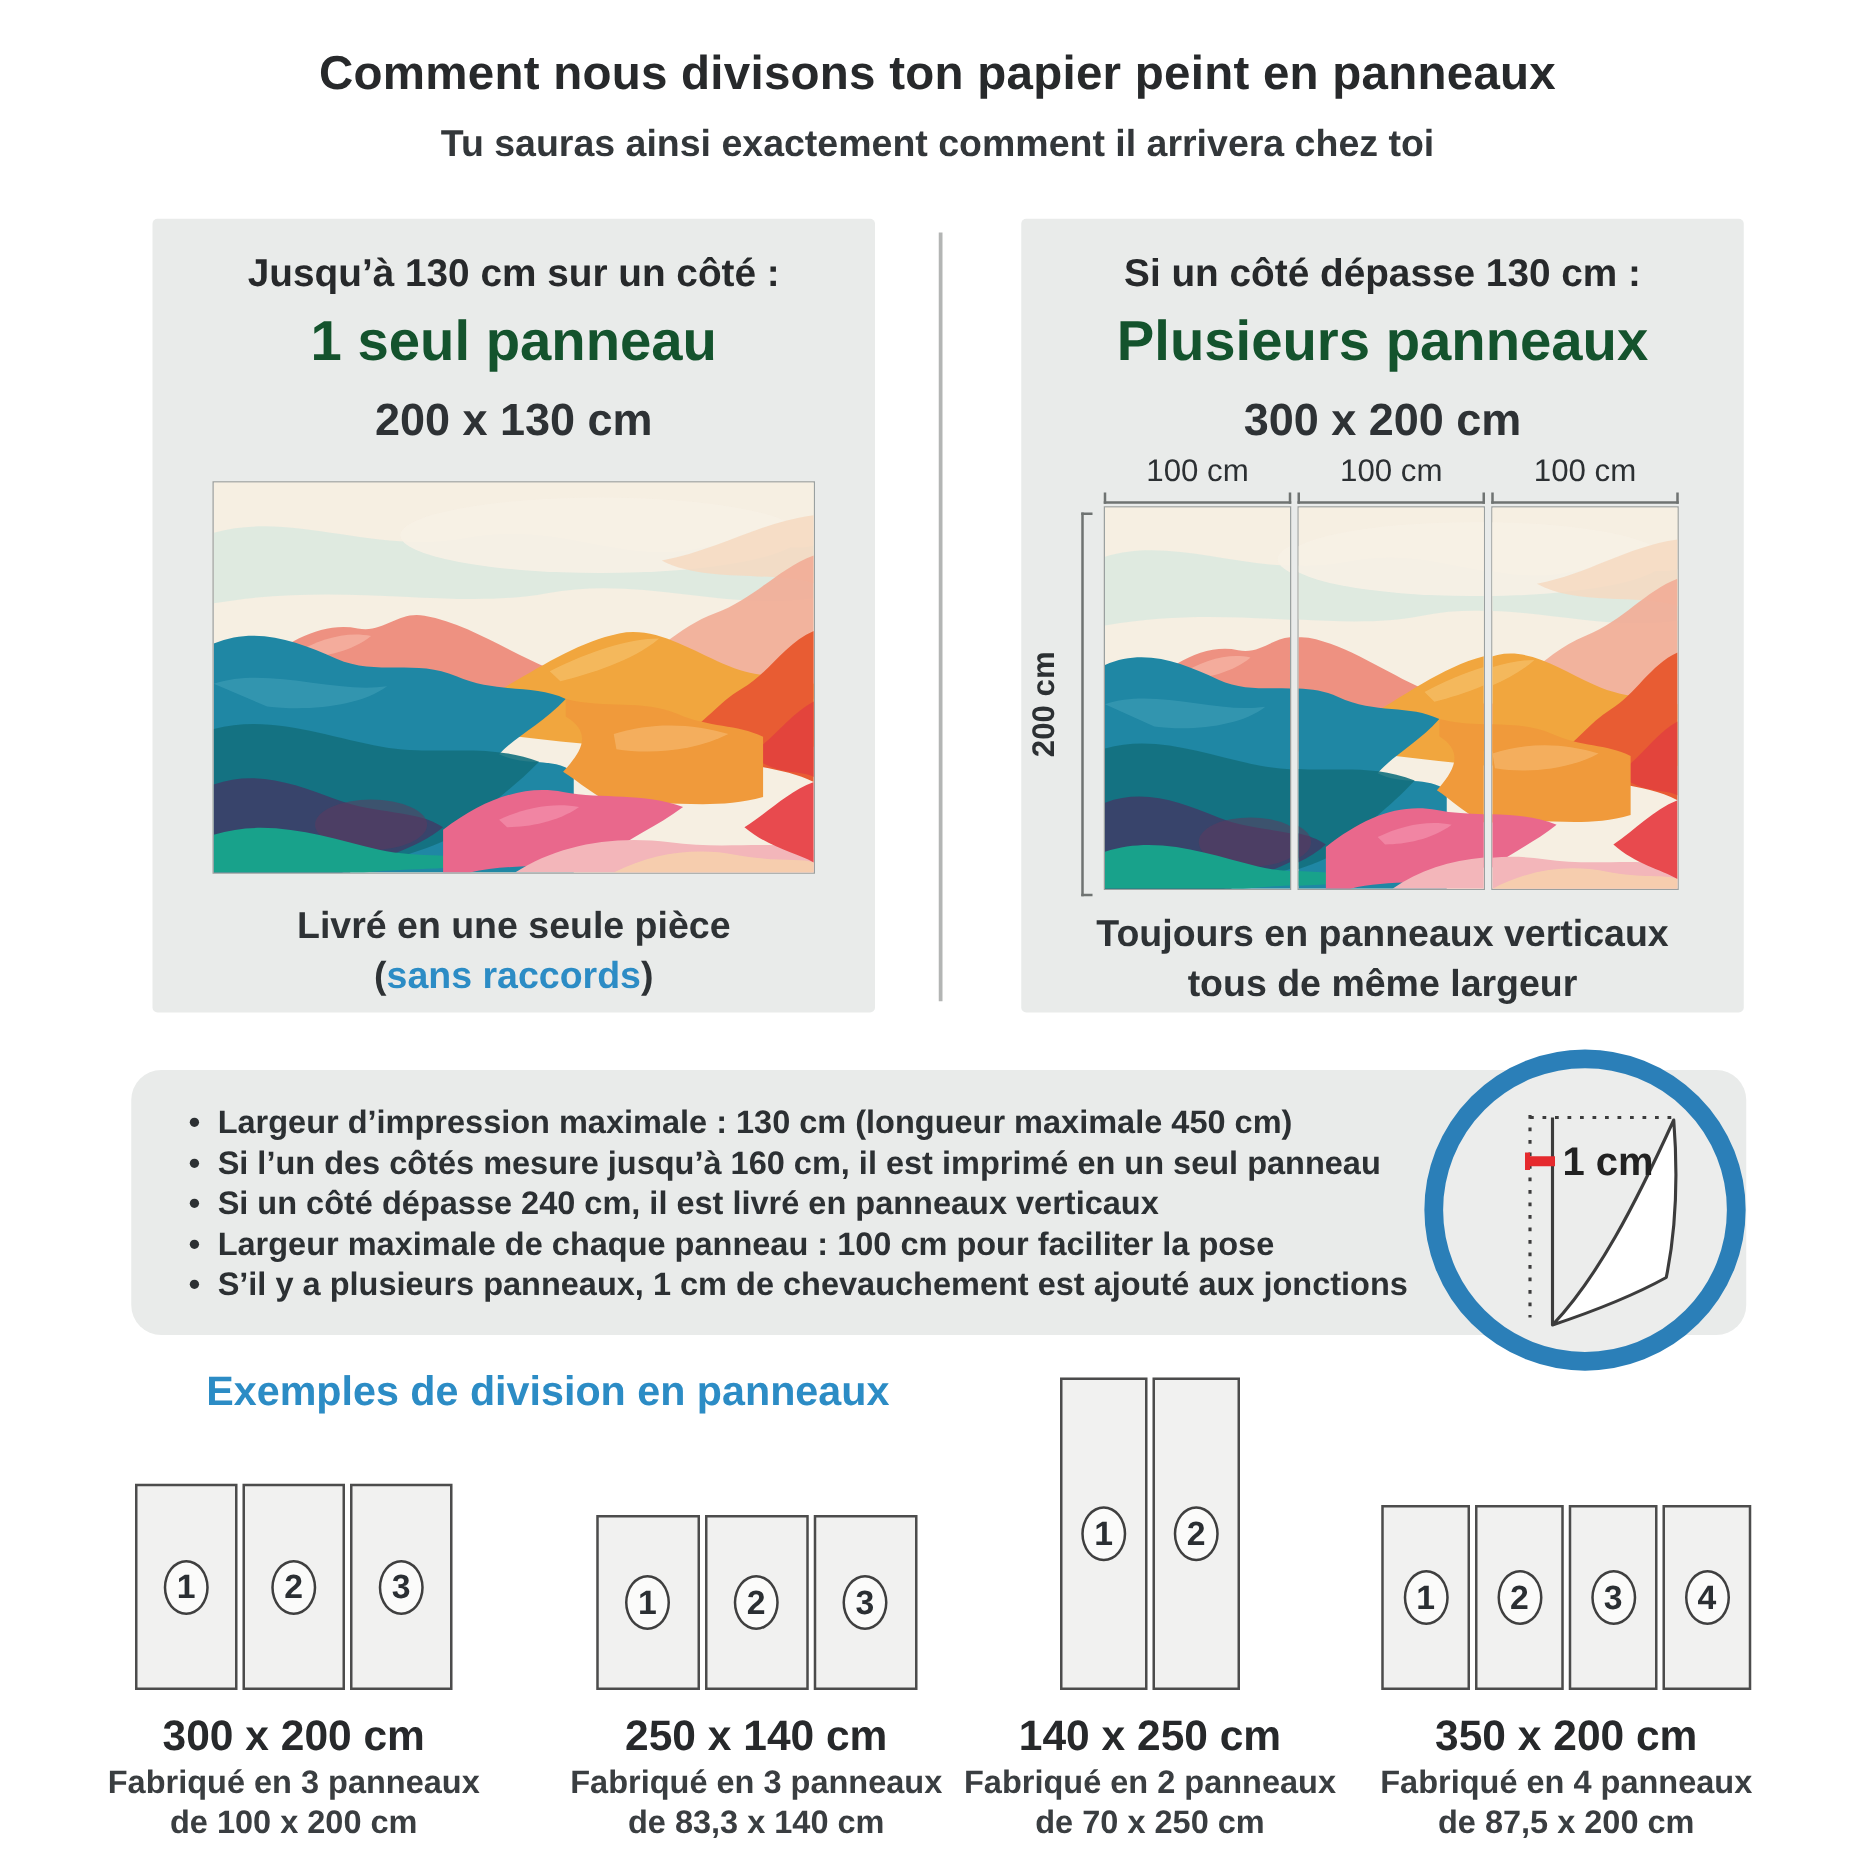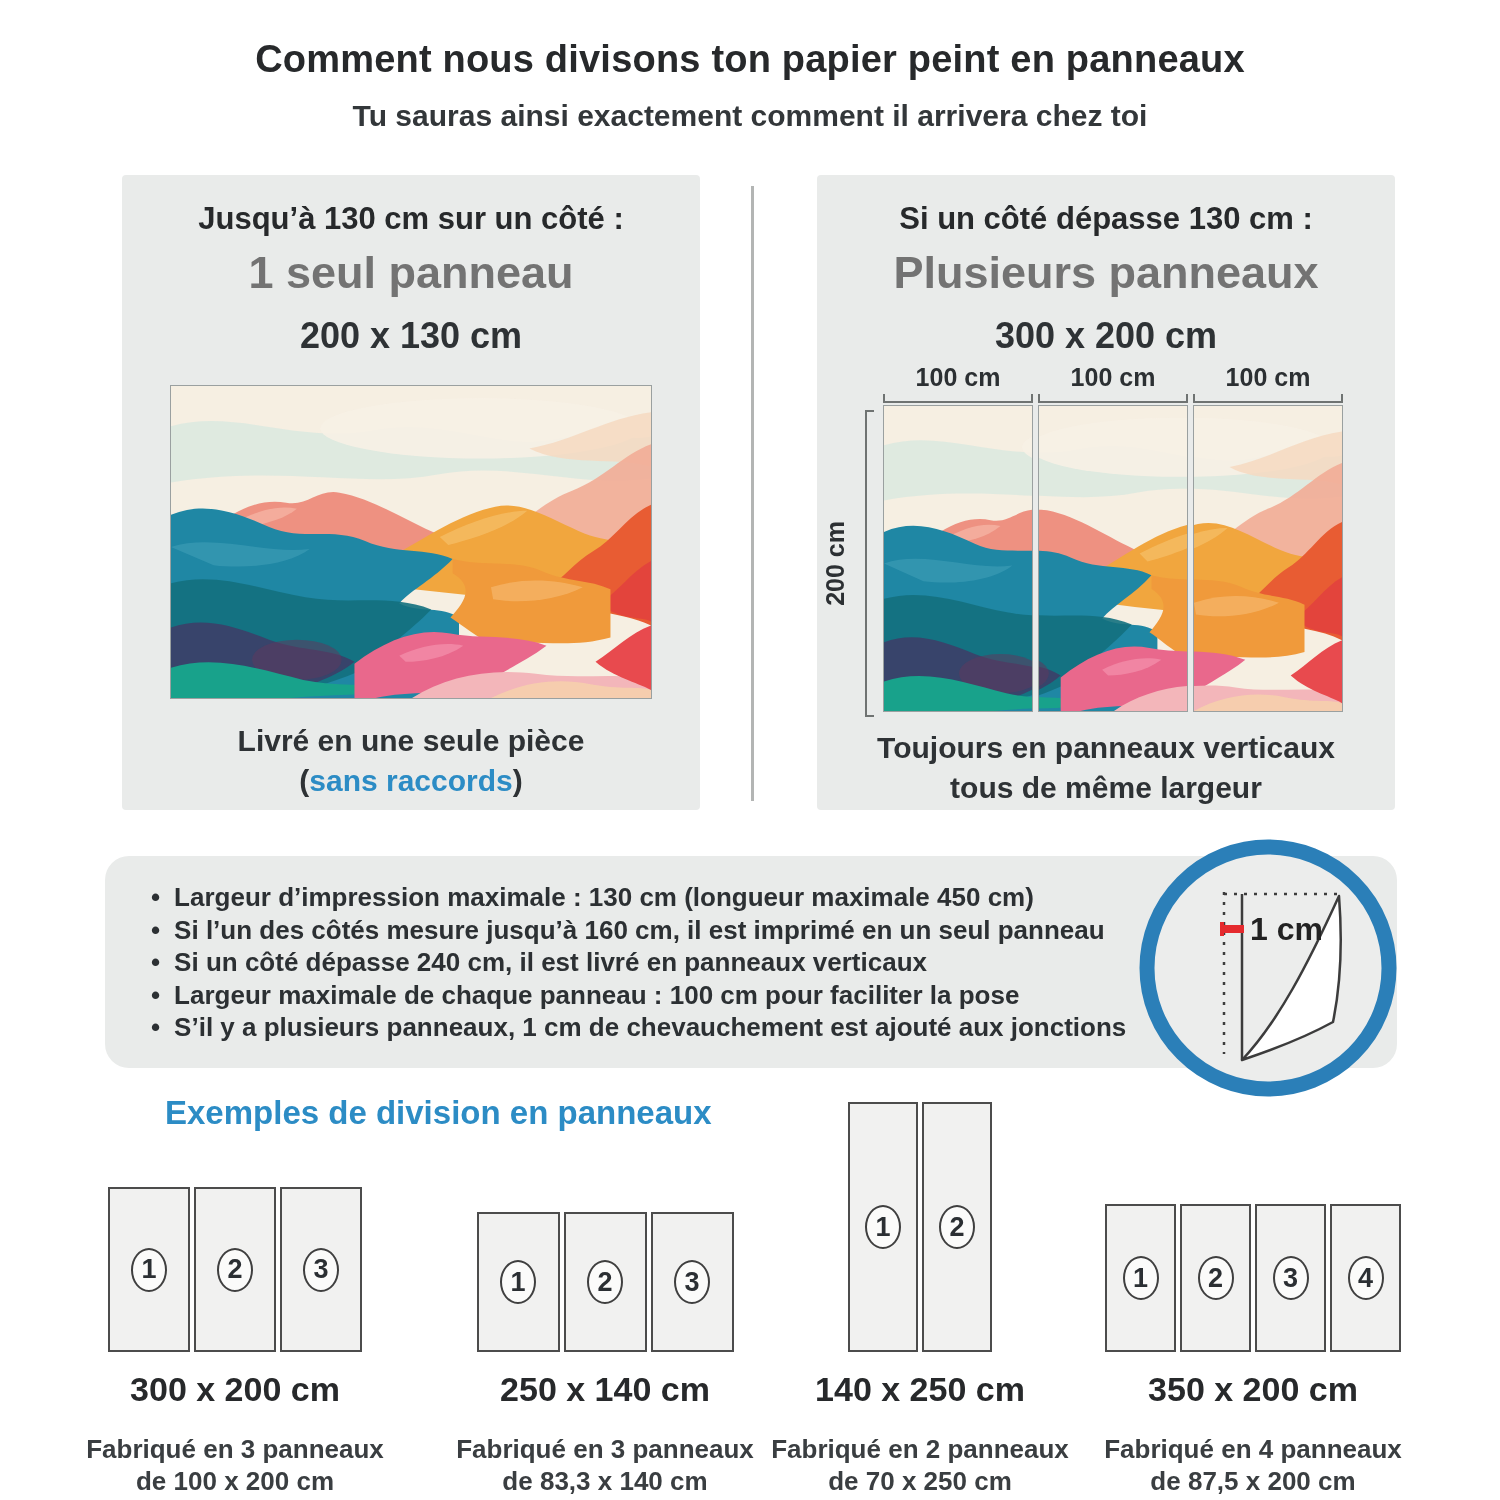--- a/index.html
+++ b/index.html
@@ -21,37 +21,37 @@
     background:#e9ebea; border-radius:4px; text-align:center;
   }
   .card-left  { left:122px; }
   .card-right { left:817px; }
   .cards-divider {
     position:absolute; left:751px; top:186px; width:3px; height:615px; background:#b3b5b4;
   }
   .card .cond   { margin-top:26px; font-size:31px; font-weight:800; color:#27292b; }
   .card .result { margin-top:10px; font-size:45px; font-weight:800; }
   .card .size   { margin-top:16px; font-size:36px; font-weight:800; color:#2e3235; }
-  .accent { color:#737373; }
+  .accent { color:#14532d; }
 
   .art-frame {
     margin:28px auto 0 auto; width:482px; height:314px;
     border:1px solid #9aa0a0; background:#f6efe2; line-height:0;
   }
   .art-frame svg { width:480px; height:312px; }
 
   .card-caption { margin-top:22px; font-size:30px; font-weight:600; color:#2e3235; line-height:1.32; }
   .card-caption .bold-blue { font-weight:800; color:#2c8cc5; }
   .card-caption .paren { font-weight:800; color:#2e3235; }
 
   
   .measure-area { position:relative; width:470px; margin:6px 0 0 66px; text-align:left; }
   .top-measures { display:flex; gap:5px; }
   .m-col { width:150px; }
-  .m-col .wlabel { display:block; text-align:center; font-size:25px; font-weight:700; color:#2c3033; }
+  .m-col .wlabel { display:block; text-align:center; font-size:25px; font-weight:400; color:#2c3033; }
   .hbracket {
     height:9px; margin-top:2px;
     border-bottom:2px solid #6f7372; border-left:2px solid #6f7372; border-right:2px solid #6f7372;
   }
   .panels-row { display:flex; gap:5px; margin-top:2px; }
   .slice { width:150px; height:307px; border:1px solid #9aa0a0; background:#f6efe2; line-height:0; }
   .slice svg { width:148px; height:305px; }
   .vbracket {
     position:absolute; left:-18px; top:47px; width:9px; height:307px;
     border-left:2px solid #6f7372; border-top:2px solid #6f7372; border-bottom:2px solid #6f7372;
@@ -89,21 +89,21 @@
   .panel {
     background:#f1f1f0; border:2px solid #4c4c4c;
     display:flex; align-items:center; justify-content:center;
   }
   .num-circle {
     width:36px; height:44px; border:2px solid #3f3f3f; border-radius:50%;
     background:#fbfbfa; display:flex; align-items:center; justify-content:center;
     font-size:27px; font-weight:800; color:#2b2f33;
   }
   .ex-size { margin-top:18px; font-size:34px; font-weight:800; color:#27292b; }
-  .ex-desc { margin-top:24px; font-size:26px; font-weight:600; color:#3a3e41; line-height:1.24; }
+  .ex-desc { margin-top:0; font-size:26px; font-weight:600; color:#3a3e41; line-height:1.24; }
 
   .sprite { position:absolute; width:0; height:0; overflow:hidden; }
 </style>
 </head>
 <body>
 
 <svg class="sprite" aria-hidden="true">
   <defs>
     <g id="art">
       <rect width="450" height="310" fill="#f6efe2"></rect>

